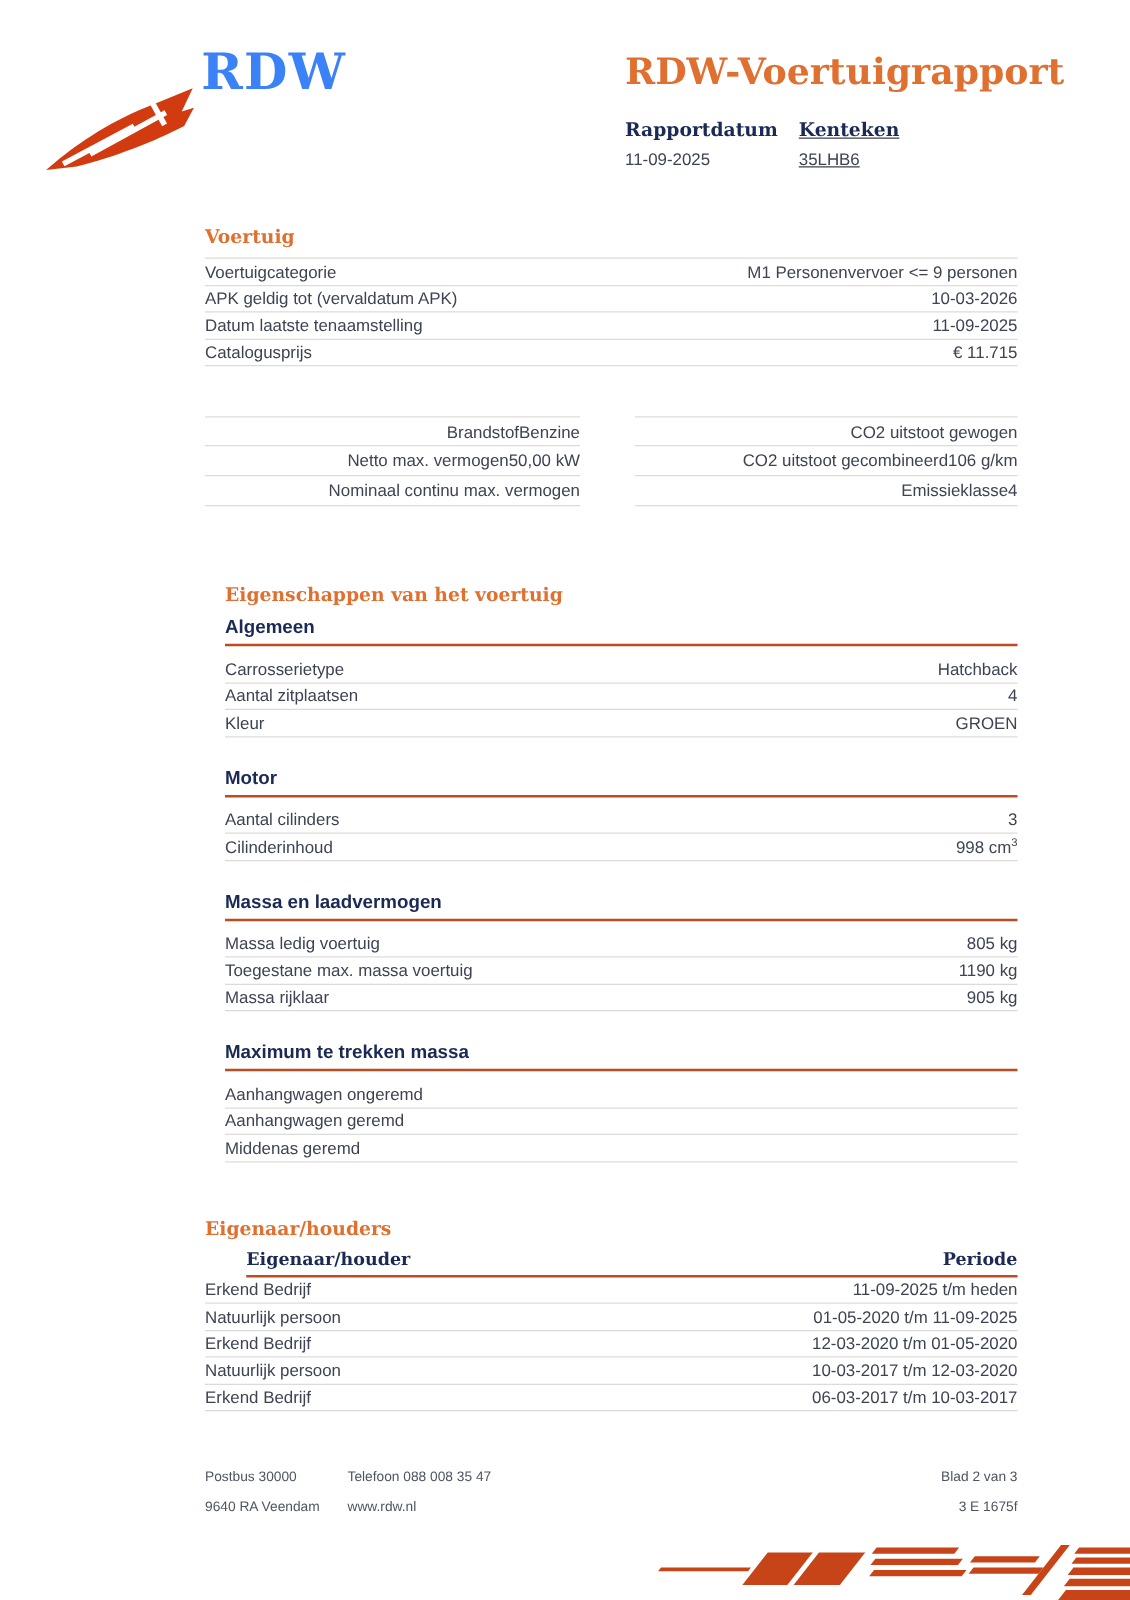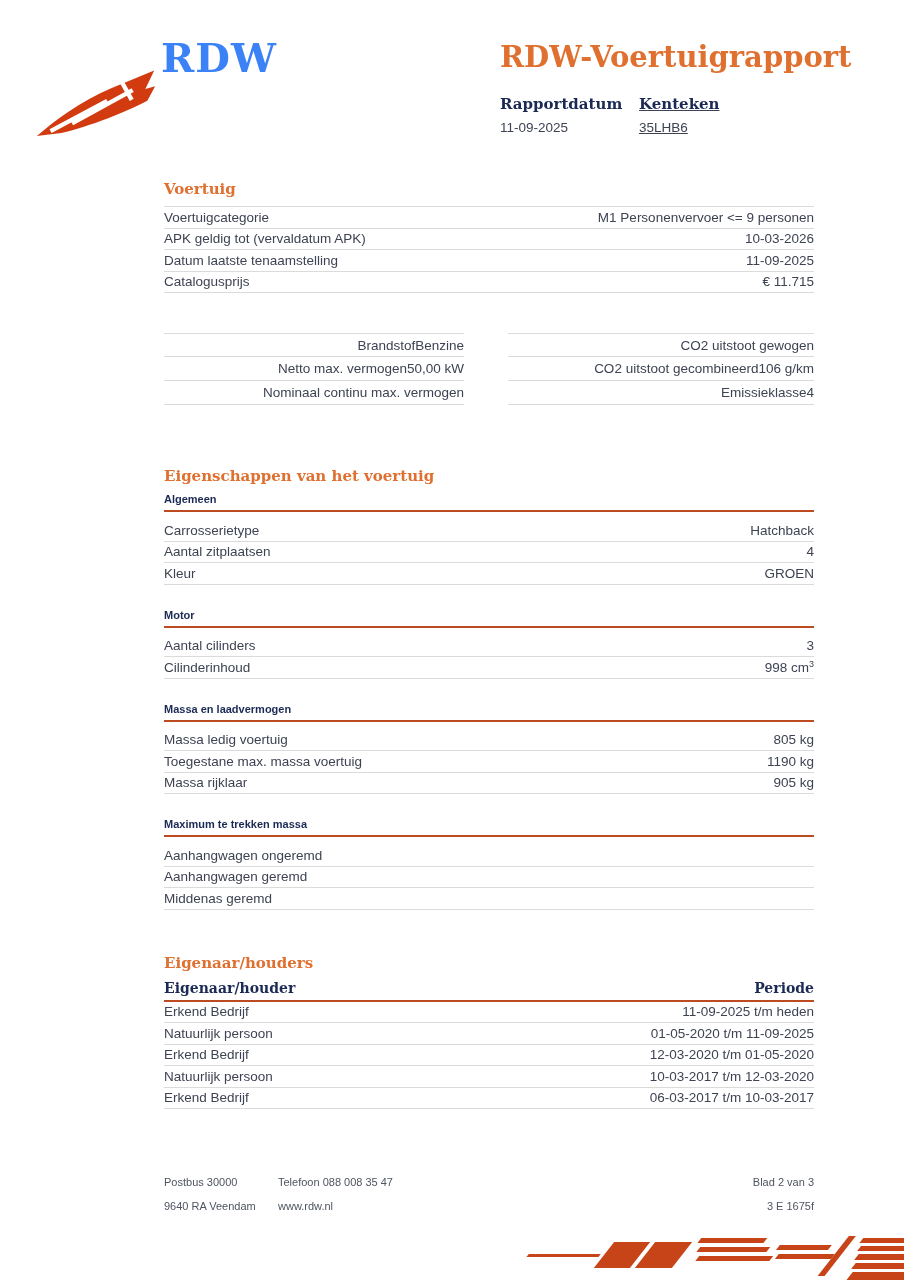--- a/index.html
+++ b/index.html
@@ -42,33 +42,33 @@
 
   
   .sec-milieu { margin-top: 40px; }
   .m-row { display: flex; height: 24px; font-size: 13.5px; color: #3d4352; }
   .m-pair { display: flex; justify-content: flex-end; align-items: center;
             border-bottom: 1px solid #dbdbdb; }
   .m-pair.left  { width: 300px; }
   .m-pair.right { width: 306px; margin-left: 44px; }
   .m-tbl .m-row:first-child .m-pair { border-top: 1px solid #dbdbdb; }
 
-  .sec-eigenschappen { margin-top: 62px; }
-  .subsection-title { font-size: 11px; font-weight: bold; color: #1b2a55;
+  .sec-eigenschappen { margin-top: 62px; margin-left: 16px; }
+  .subsection-title { font-size: 15px; font-weight: bold; color: #1b2a55;
                       padding-bottom: 5px; border-bottom: 2px solid #bc4b22;
                       margin-top: 24px; }
   .subsection-title.first { margin-top: 2px; }
   .sub-tbl { margin-top: 8px; }
 
   .sec-eigenaar { margin-top: 44px; }
   .owner-head { display: flex; justify-content: space-between; align-items: flex-end;
                 font-family: "DejaVu Serif", serif; font-weight: bold;
                 font-size: 14px; color: #1b2a55;
                 padding-bottom: 4px; border-bottom: 2px solid #bc4b22;
-                margin-top: 2px; }
+                margin-top: 2px; margin-left: 33px; }
 
   
   .footer { position: absolute; left: 164px; top: 1170px; width: 650px;
             font-size: 11px; color: #4e5560; }
   .f-line { display: flex; height: 24px; align-items: center; }
   .f-col1 { width: 114px; }
   .f-col2 { flex: 1; }
   .f-col3 { text-align: right; }
 
   .bottom-graphic { position: absolute; right: 0; bottom: 0; width: 392px; height: 48px; }

